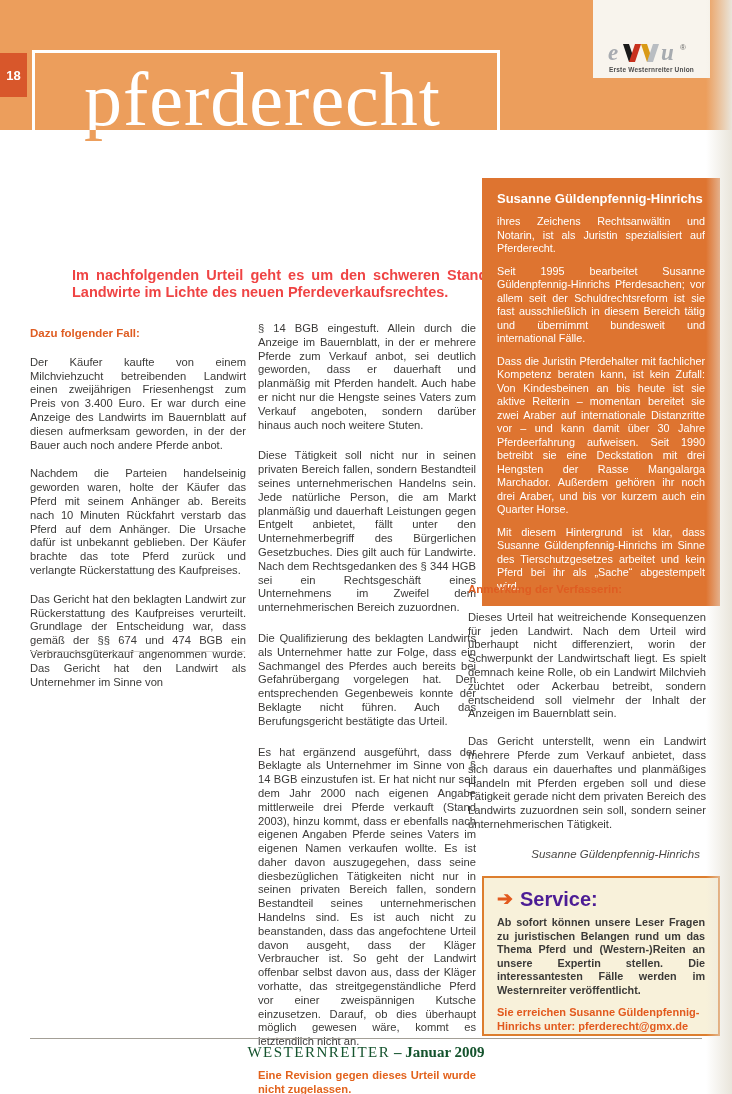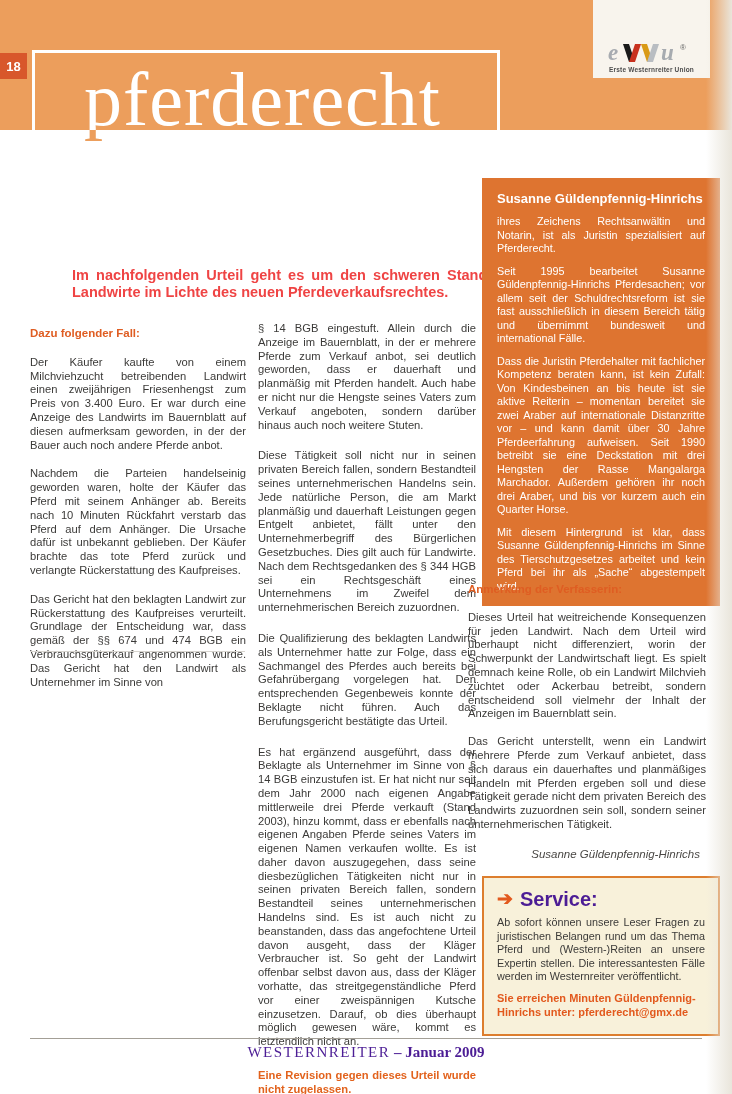--- a/index.html
+++ b/index.html
@@ -7,21 +7,21 @@
         font-family:"Liberation Sans",sans-serif;color:#3b3a38;}
   
   .band{position:absolute;left:0;top:0;width:732px;height:130px;background:#EC9E5C;z-index:1;}
   .mast-frame{position:absolute;left:32px;top:50px;width:462px;height:80px;
               border:3px solid #ffffff;border-bottom:none;z-index:2;}
   .mast-txt{position:absolute;left:84px;top:59px;font-family:"Liberation Serif",serif;
             font-size:76px;line-height:80px;font-weight:normal;letter-spacing:1px;white-space:nowrap;}
   .mast-orange{color:#EC9E5C;z-index:3;}
   .mast-clip{position:absolute;left:0;top:0;width:732px;height:130px;overflow:hidden;z-index:4;pointer-events:none;}
   .mast-white{color:#ffffff;}
-  .pagenum{position:absolute;left:0;top:53px;width:27px;height:26px;background:#D8572B;color:#fff;
+  .pagenum{position:absolute;left:0;top:53px;width:27px;height:44px;background:#D8572B;color:#fff;
            font-size:13px;font-weight:bold;display:flex;align-items:center;justify-content:center;z-index:5;}
   .logo-notch{position:absolute;left:593px;top:0;width:117px;height:78px;background:#f8f4ed;z-index:5;
               display:flex;flex-direction:column;align-items:center;justify-content:flex-end;padding-bottom:5px;box-sizing:border-box;}
   .logo-caption{font-size:6.5px;font-weight:bold;color:#4c4c4c;letter-spacing:.2px;margin-top:1px;}
   
   .title{position:absolute;left:30px;top:180px;width:440px;font-family:"Liberation Serif",serif;
          font-size:40px;line-height:42px;color:#E0512A;z-index:6;}
   .subtitle{position:absolute;left:30px;top:267px;width:445px;font-size:14.5px;line-height:16.5px;
             font-weight:bold;color:#ef4444;text-align:justify;margin-left:42px;}
   
@@ -42,26 +42,26 @@
   
   .annotation{position:absolute;left:468px;top:583px;width:238px;font-size:11.2px;line-height:13.8px;text-align:justify;}
   .annotation p{margin:0 0 14px 0;}
   .signature{margin-top:16px;text-align:right;padding-right:6px;font-style:italic;color:#4a4845;font-size:11.5px;}
   
   .service{position:absolute;left:482px;top:876px;width:238px;height:160px;box-sizing:border-box;
            background:#F8F1DA;border:2px solid #DD7E2E;padding:10px 13px;}
   .service-head{display:flex;align-items:center;gap:7px;margin-bottom:6px;}
   .service-arrow{color:#E2591D;font-size:19px;font-weight:bold;line-height:20px;}
   .service-title{color:#4c1d95;font-size:20px;font-weight:bold;line-height:22px;}
-  .service-body{font-size:10.8px;line-height:13.6px;text-align:justify;margin:0;}
+  .service-body{font-size:10.8px;line-height:13.6px;text-align:justify;margin:0;font-weight:bold;}
   .service-contact{margin:7px 0 0 0;color:#E2591D;font-weight:bold;font-size:11px;line-height:14px;text-align:left;}
   
   .footer-rule{position:absolute;left:30px;top:1038px;width:672px;height:1px;background:#a39f96;}
   .footer-text{position:absolute;left:0;top:1044px;width:732px;text-align:center;
-               font-family:"Liberation Serif",serif;font-size:15px;color:#4c1d95;}
+               font-family:"Liberation Serif",serif;font-size:15px;color:#14532d;}
   .footer-text .mag{letter-spacing:1.5px;}
   .footer-text .issue{font-weight:bold;}
   
   .page-edge{position:absolute;right:0;top:0;width:26px;height:1094px;z-index:9;
              background:linear-gradient(to right, rgba(243,239,231,0), #e9e5db);}
 </style>
 </head>
 <body>
 
 <div id="page">
@@ -119,21 +119,21 @@
     <p>Das Gericht unterstellt, wenn ein Landwirt mehrere Pferde zum Verkauf anbietet, dass sich daraus ein dauerhaftes und planmäßiges Handeln mit Pferden ergeben soll und diese Tätigkeit gerade nicht dem privaten Bereich des Landwirts zuzuordnen sein soll, sondern seiner unternehmerischen Tätigkeit.</p>
     <div class="signature">Susanne Güldenpfennig-Hinrichs</div>
   </div>
 
   <div class="service">
     <div class="service-head">
       <span class="service-arrow">➔</span>
       <span class="service-title">Service:</span>
     </div>
     <p class="service-body">Ab sofort können unsere Leser Fragen zu juristischen Belangen rund um das Thema Pferd und (Western-)Reiten an unsere Expertin stellen. Die interessantesten Fälle werden im Westernreiter veröffentlicht.</p>
-    <p class="service-contact">Sie erreichen Minuten Güldenpfennig-Hinrichs unter: pferderecht@gmx.de</p>
+    <p class="service-contact">Sie erreichen Susanne Güldenpfennig-Hinrichs unter: pferderecht@gmx.de</p>
   </div>
 
   <div class="footer-rule"></div>
   <div class="footer-text">
     <span class="mag">WESTERNREITER</span>
     <span class="issue">– Januar 2009</span>
   </div>
 
   <div class="page-edge"></div>
 </div>

